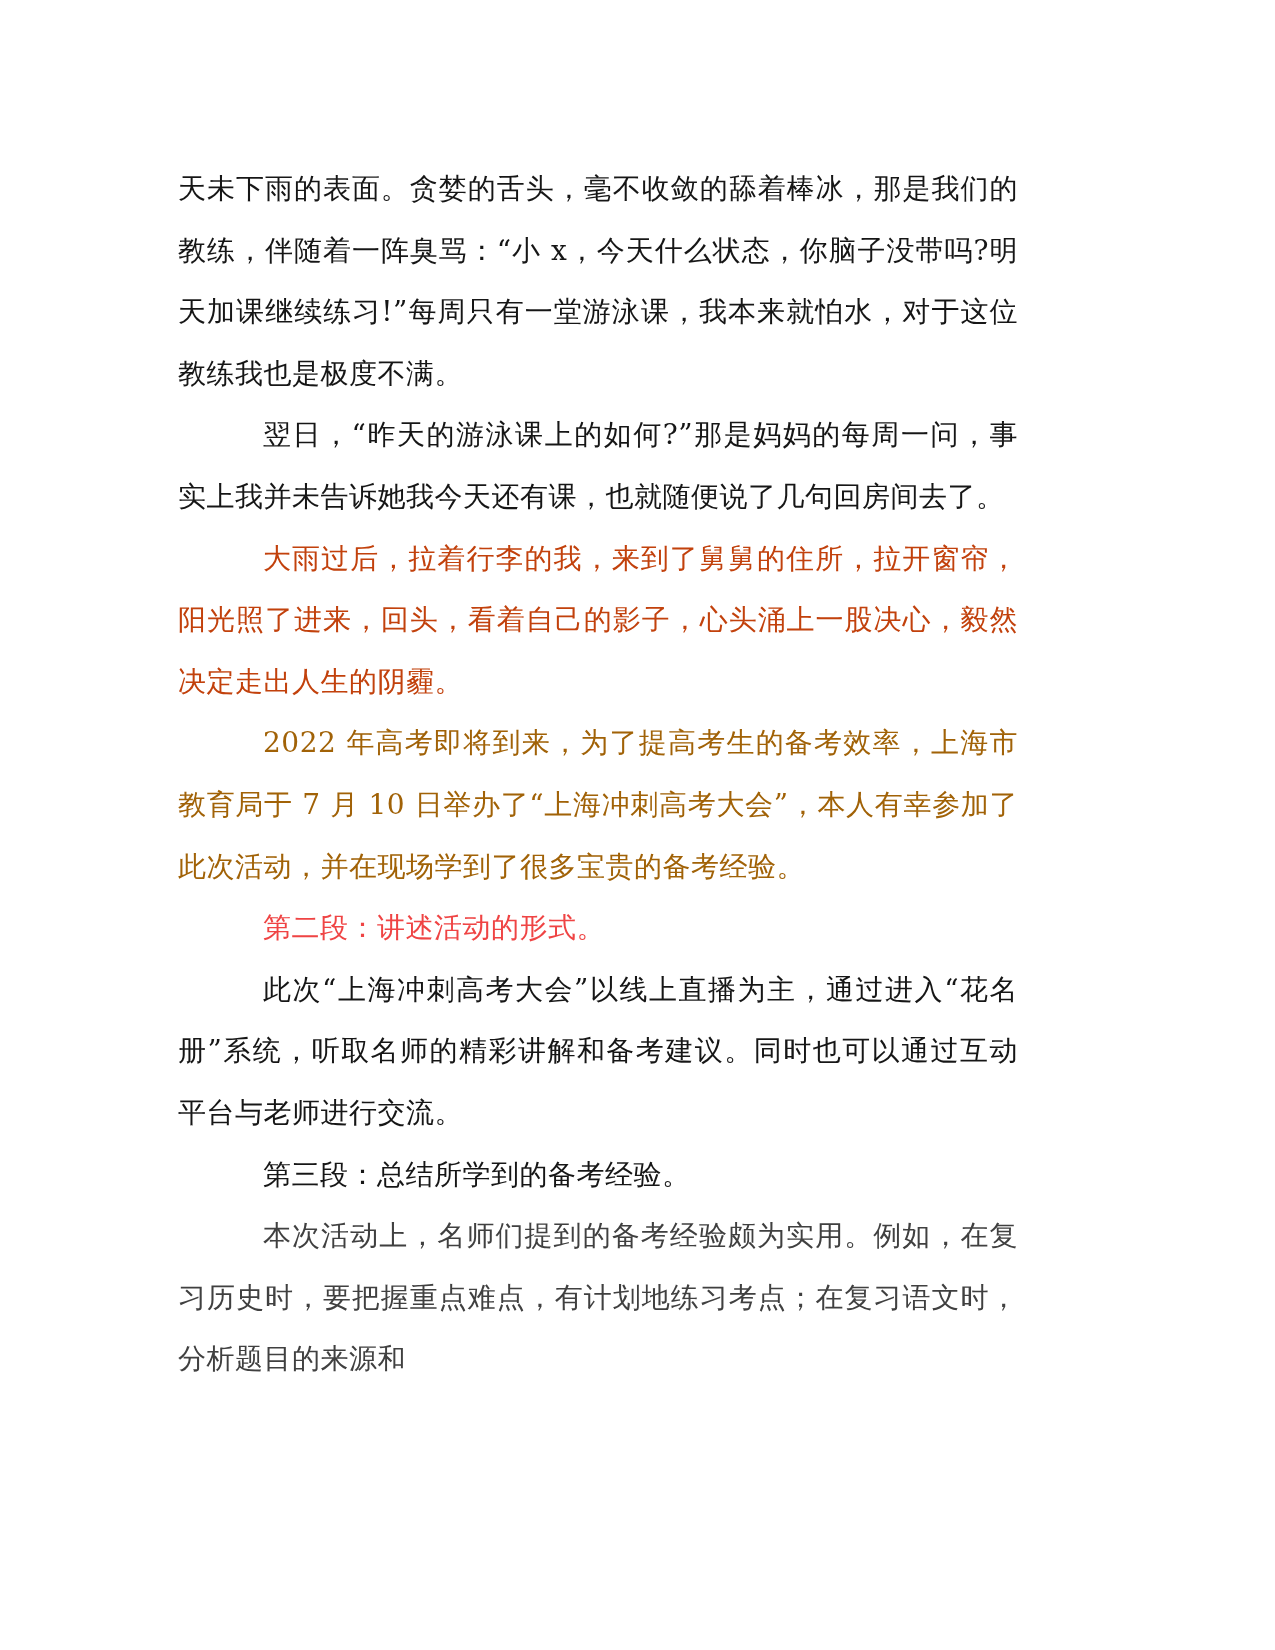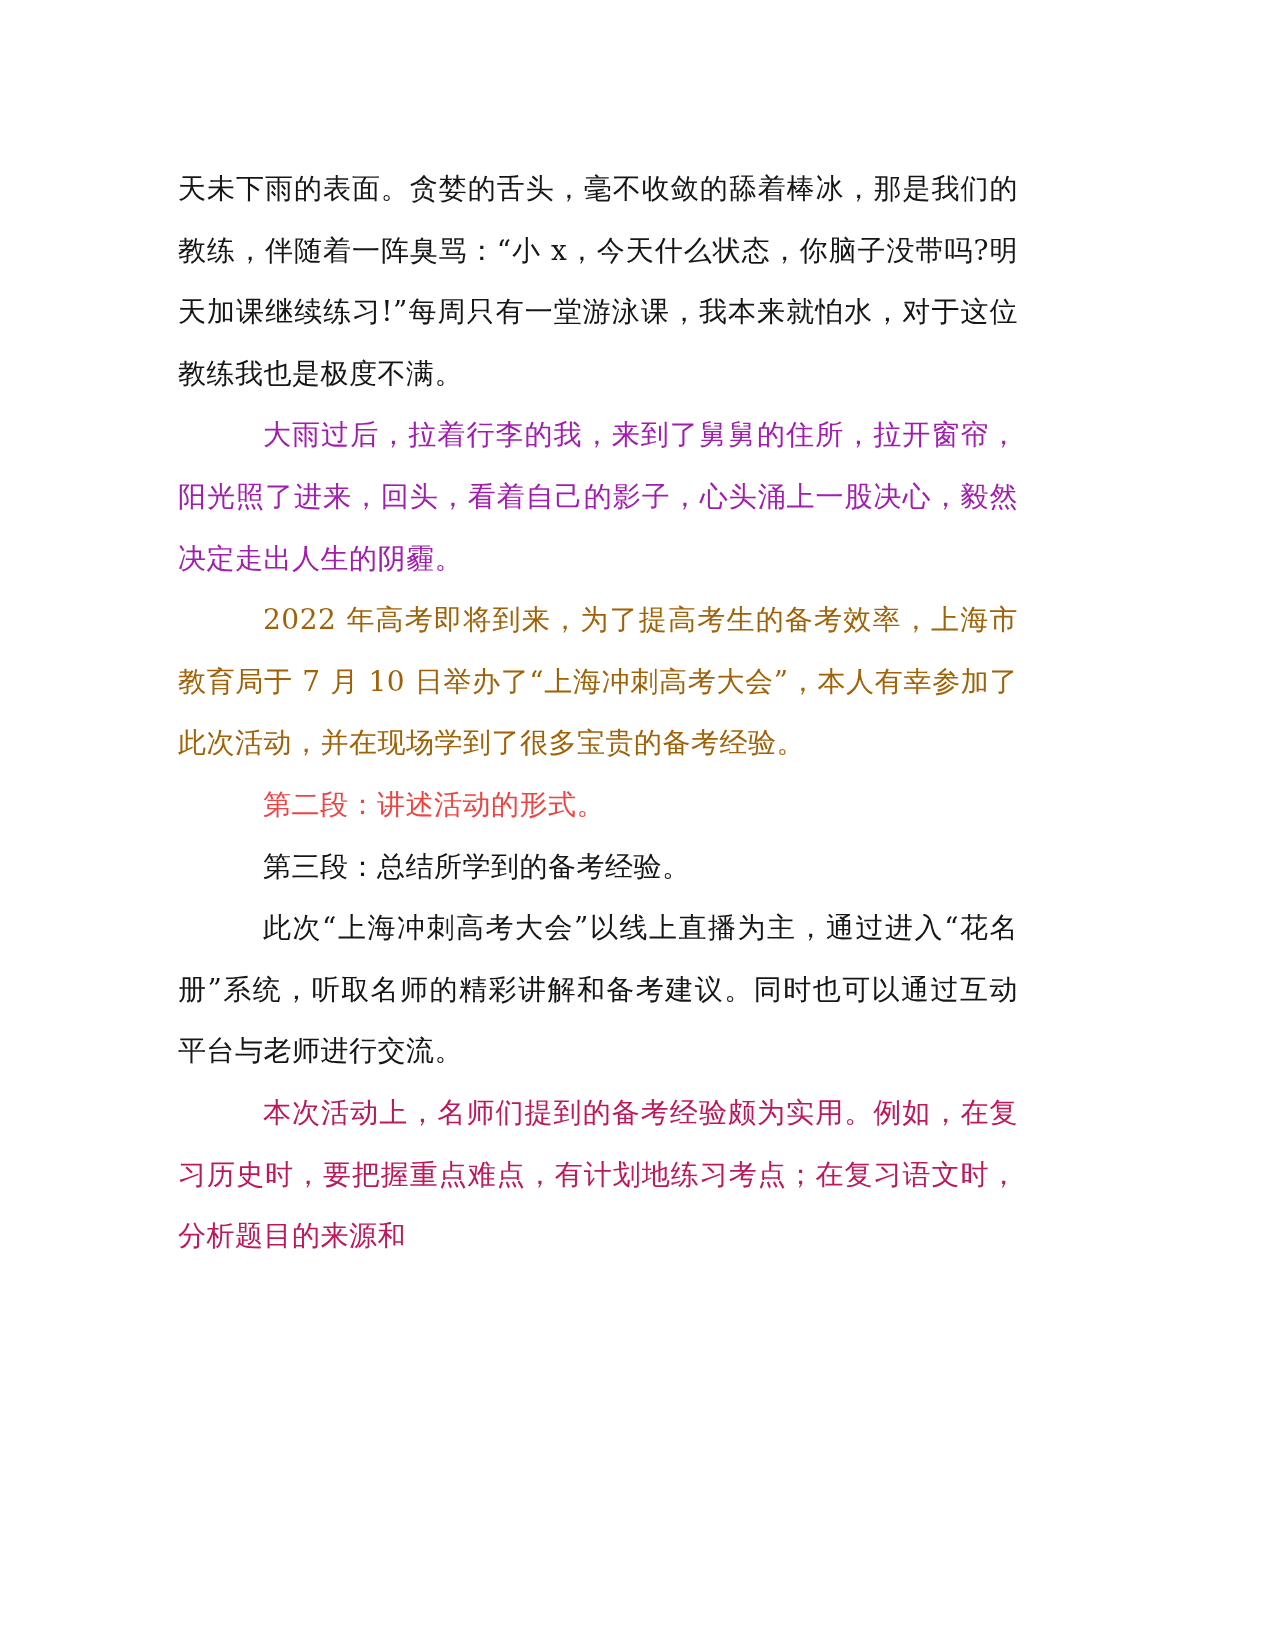--- a/index.html
+++ b/index.html
@@ -39,20 +39,21 @@
   .content p.indent {
     text-indent: 85px;
   }
 </style>
 </head>
 <body>
 
 <div class="page">
   <div class="content" id="doc-content">
       <p style="color: rgb(22, 22, 22);">天未下雨的表面。贪婪的舌头，毫不收敛的舔着棒冰，那是我们的教练，伴随着一阵臭骂：“小 x，今天什么状态，你脑子没带吗?明天加课继续练习!”每周只有一堂游泳课，我本来就怕水，对于这位教练我也是极度不满。</p>
-      <p class="indent" style="color: #a21caf;">大雨过后，拉着行李的我，来到了舅舅的住所，拉开窗帘，阳光照了进来，回头，看着自己的影子，心头涌上一股决心，毅然决定走出人生的阴霾。</p>
+      <p class="indent" style="color: rgb(22, 22, 22);">翌日，“昨天的游泳课上的如何?”那是妈妈的每周一问，事实上我并未告诉她我今天还有课，也就随便说了几句回房间去了。</p>
+      <p class="indent" style="color: #c2410c;">大雨过后，拉着行李的我，来到了舅舅的住所，拉开窗帘，阳光照了进来，回头，看着自己的影子，心头涌上一股决心，毅然决定走出人生的阴霾。</p>
       <p class="indent" style="color: #a16207;">2022 年高考即将到来，为了提高考生的备考效率，上海市教育局于 7 月 10 日举办了“上海冲刺高考大会”，本人有幸参加了此次活动，并在现场学到了很多宝贵的备考经验。</p>
       <p class="indent" style="color: #ef4444;">第二段：讲述活动的形式。</p>
+      <p class="indent" style="color: rgb(22, 22, 22);">此次“上海冲刺高考大会”以线上直播为主，通过进入“花名册”系统，听取名师的精彩讲解和备考建议。同时也可以通过互动平台与老师进行交流。</p>
       <p class="indent" style="color: rgb(22, 22, 22);">第三段：总结所学到的备考经验。</p>
-      <p class="indent" style="color: rgb(22, 22, 22);">此次“上海冲刺高考大会”以线上直播为主，通过进入“花名册”系统，听取名师的精彩讲解和备考建议。同时也可以通过互动平台与老师进行交流。</p>
-      <p class="indent" style="color: #be185d;">本次活动上，名师们提到的备考经验颇为实用。例如，在复习历史时，要把握重点难点，有计划地练习考点；在复习语文时，分析题目的来源和</p>
+      <p class="indent" style="color: #404040;">本次活动上，名师们提到的备考经验颇为实用。例如，在复习历史时，要把握重点难点，有计划地练习考点；在复习语文时，分析题目的来源和</p>
     </div>
 </div>
 
 </body></html>

